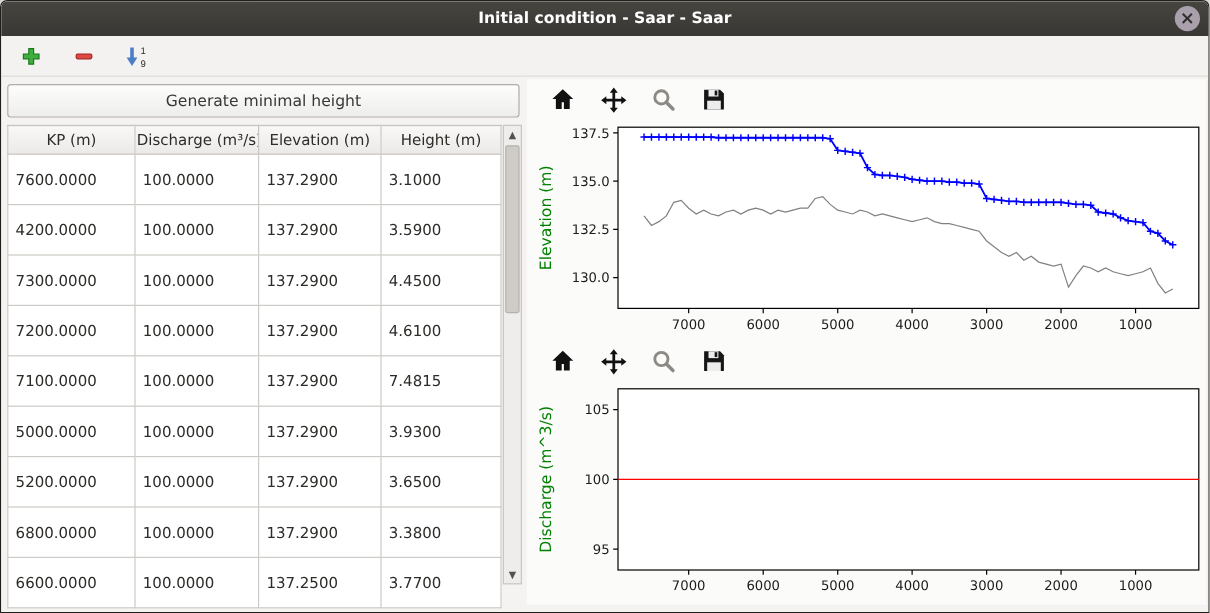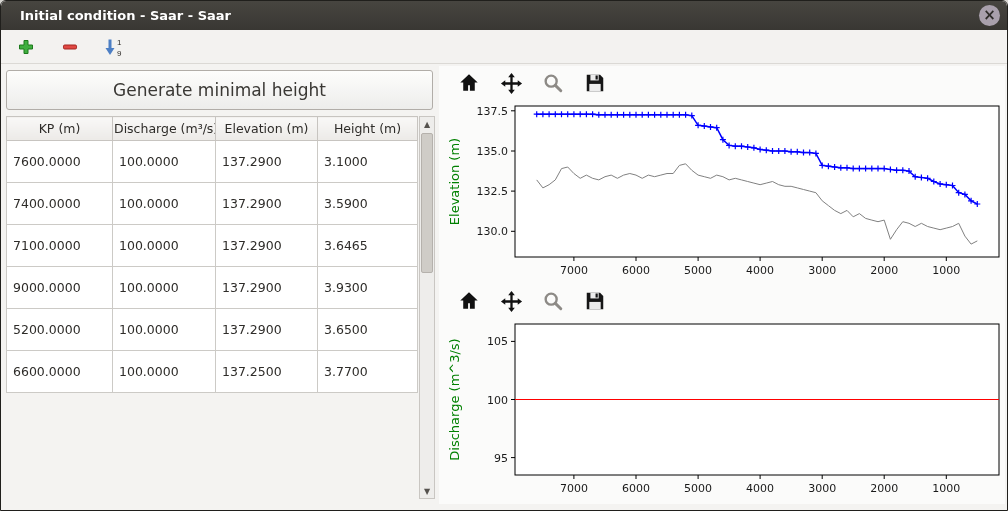--- a/index.html
+++ b/index.html
@@ -1,34 +1,34 @@
 <!DOCTYPE html>
 <html><head>
 <meta charset="utf-8">
 <style>
   html,body{margin:0;padding:0;background:#d8d6d2;}
   body{width:1008px;height:511px;font-family:"DejaVu Sans","Liberation Sans",sans-serif;}
   .window{width:1006px;height:509px;border:1px solid #201f1c;border-radius:6px 6px 0 0;
           background:#f4f3f1;display:flex;flex-direction:column;overflow:hidden;}
   
   .titlebar{height:29px;flex:0 0 29px;background:linear-gradient(#474540,#393733);
-            border-radius:5px 5px 0 0;position:relative;display:flex;align-items:center;justify-content:flex-start;padding-left:19px;}
+            border-radius:5px 5px 0 0;position:relative;display:flex;align-items:center;justify-content:center;}
   .title-text{color:#ffffff;font-size:13px;font-weight:bold;}
   .close-btn{position:absolute;right:7px;top:4px;width:21px;height:21px;border-radius:50%;
              background:#a9a0ac;color:#2f2d2a;display:flex;align-items:center;justify-content:center;
              font-size:15px;font-weight:bold;line-height:1;cursor:default;}
   
   .toolbar{height:33px;flex:0 0 33px;background:#f3f2f0;border-bottom:1px solid #dbd9d5;
            display:flex;align-items:center;padding-left:12px;gap:18px;}
   .tb-btn{width:26px;height:26px;display:flex;align-items:center;justify-content:center;background:transparent;border:0;padding:0;}
   
   .content{flex:1;display:flex;background:#f4f3f1;}
   .left-panel{width:436px;flex:0 0 436px;box-sizing:border-box;padding:6px 4px 0 5px;display:flex;flex-direction:column;}
   .gen-buttons{display:flex;gap:6px;margin-bottom:6px;}
-  .gen-btn{flex:1;height:40px;font-size:17px;color:#3a3834;font-family:inherit;
+  .gen-btn{flex:1;height:28px;font-size:13px;color:#3a3834;font-family:inherit;
            border:1px solid #b1ada8;border-radius:3px;background:linear-gradient(#fdfdfc,#ededeb);}
   .table-area{display:flex;align-items:flex-start;}
   table.grid{border-collapse:collapse;table-layout:fixed;width:411px;font-size:12.5px;color:#2e2c29;background:#fff;}
   table.grid th{font-weight:normal;height:21px;background:linear-gradient(#f9f8f7,#eceae7);
                 border:1px solid #c7c4c0;text-align:center;overflow:hidden;white-space:nowrap;}
   table.grid td{height:29px;border:1px solid #cccac6;background:#ffffff;padding:6px 6px;
                 text-align:left;overflow:hidden;white-space:nowrap;}
   col.c0{width:106px}col.c1{width:103px}col.c2{width:102px}col.c3{width:100px}
   .vscroll{width:16px;height:383px;margin-left:1px;background:#eeedeb;border:1px solid #c9c6c2;
            display:flex;flex-direction:column;align-items:center;box-sizing:border-box;}
@@ -99,42 +99,60 @@
               </tr>
             </thead>
           <tbody>
               <tr>
                 <td>7600.0000</td>
                 <td>100.0000</td>
                 <td>137.2900</td>
                 <td>3.1000</td>
               </tr>
               <tr>
-                <td>7400.0000</td>
+                <td>4200.0000</td>
                 <td>100.0000</td>
                 <td>137.2900</td>
                 <td>3.5900</td>
               </tr>
               <tr>
+                <td>7300.0000</td>
+                <td>100.0000</td>
+                <td>137.2900</td>
+                <td>4.4500</td>
+              </tr>
+              <tr>
+                <td>7200.0000</td>
+                <td>100.0000</td>
+                <td>137.2900</td>
+                <td>4.6100</td>
+              </tr>
+              <tr>
                 <td>7100.0000</td>
                 <td>100.0000</td>
                 <td>137.2900</td>
-                <td>3.6465</td>
-              </tr>
-              <tr>
-                <td>9000.0000</td>
+                <td>7.4815</td>
+              </tr>
+              <tr>
+                <td>5000.0000</td>
                 <td>100.0000</td>
                 <td>137.2900</td>
                 <td>3.9300</td>
               </tr>
               <tr>
                 <td>5200.0000</td>
                 <td>100.0000</td>
                 <td>137.2900</td>
                 <td>3.6500</td>
+              </tr>
+              <tr>
+                <td>6800.0000</td>
+                <td>100.0000</td>
+                <td>137.2900</td>
+                <td>3.3800</td>
               </tr>
               <tr>
                 <td>6600.0000</td>
                 <td>100.0000</td>
                 <td>137.2500</td>
                 <td>3.7700</td>
               </tr>
             </tbody>
         </table>
         <div class="vscroll">

